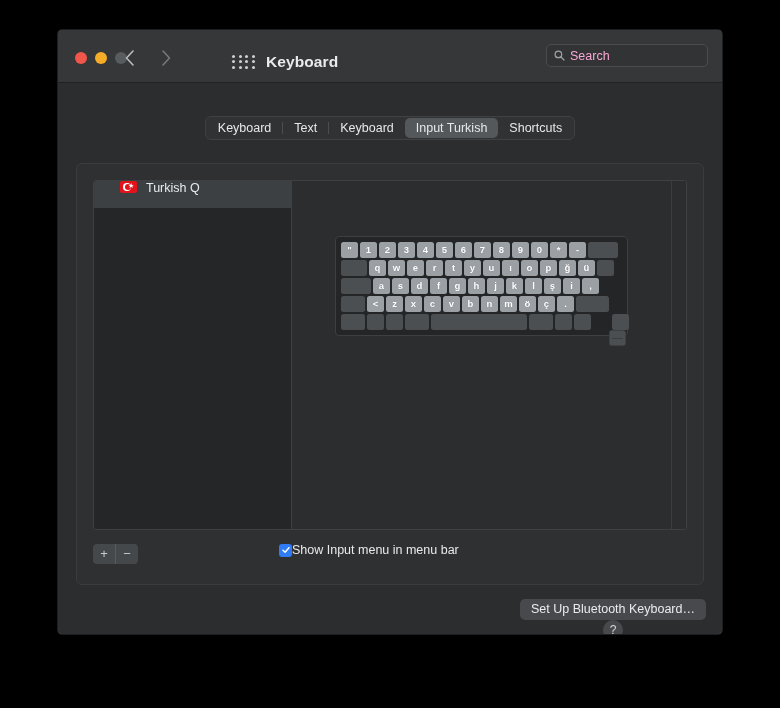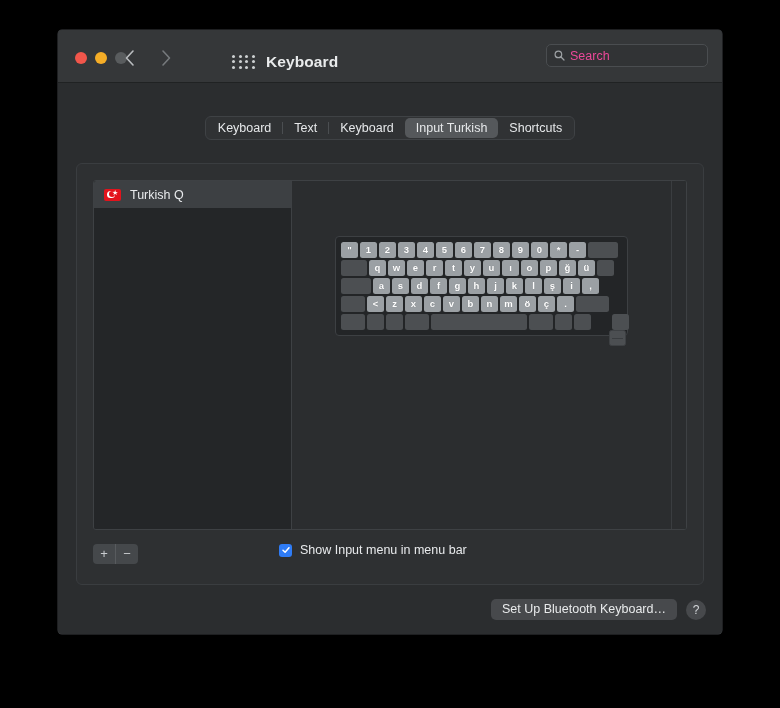--- a/index.html
+++ b/index.html
@@ -102,21 +102,21 @@
     border: 1px solid #4a4d50;
     border-radius: 5px;
     display: flex;
     align-items: center;
     padding: 0 7px;
     box-sizing: border-box;
   }
   .searchbox .mag { flex: 0 0 auto; margin-right: 5px; display:block; }
   .search-placeholder {
     font-size: 12.5px;
-    color: #ec4899;
+    color: #f9a8d4;
   }
 
   
   .body-area {
     position: relative;
     height: 552px;
   }
 
   .tabbar {
     position: absolute;
@@ -182,22 +182,22 @@
 
   .source-list {
     width: 197px;
     background: #242628;
     border-right: 1px solid #3e4144;
     flex: 0 0 auto;
   }
   .source-row {
     height: 27px;
     display: flex;
-    align-items: center;
-    padding-left: 10px;
+    align-items: flex-start;
+    padding-left: 26px;
     box-sizing: border-box;
   }
   .source-row.selected {
     background: #3d4043;
   }
   .flag {
     width: 17px;
     height: 12px;
     border-radius: 2px;
     background: #e3131c;
@@ -362,31 +362,30 @@
     border-radius: 3px;
     background: #2f7cf6;
     display: flex;
     align-items: center;
     justify-content: center;
     flex: 0 0 auto;
   }
   .check-label {
     font-size: 12.5px;
     color: #e8eaec;
-    margin-left: 8px;
   }
 
   
   .footer {
     position: absolute;
     right: 16px;
     top: 516px;
     display: flex;
     align-items: center;
-    gap: 9px;
+    flex-direction: column;
   }
   .bt-button {
     background: #47494c;
     color: #e9ebec;
     font-size: 12.5px;
     height: 21px;
     line-height: 21px;
     padding: 0 11px;
     border-radius: 5px;
     white-space: nowrap;

